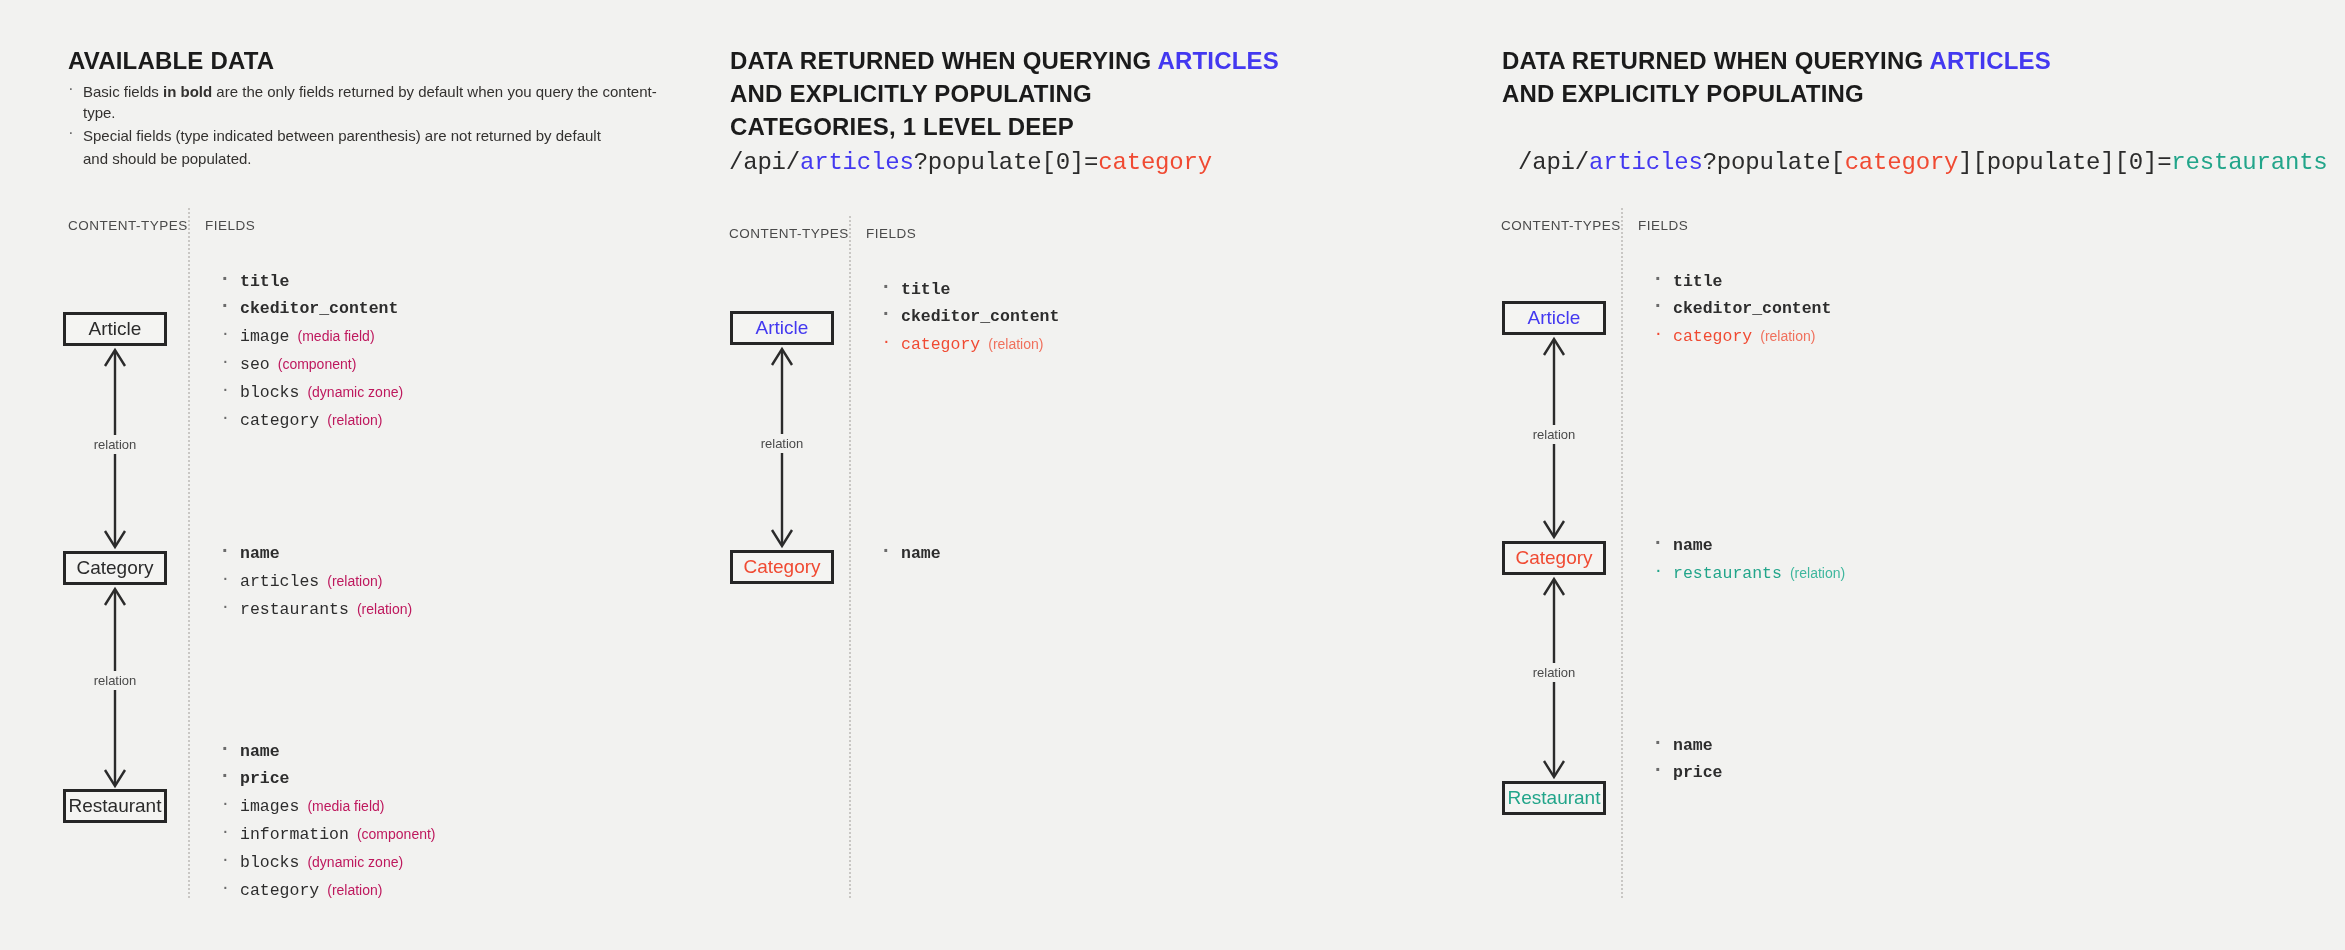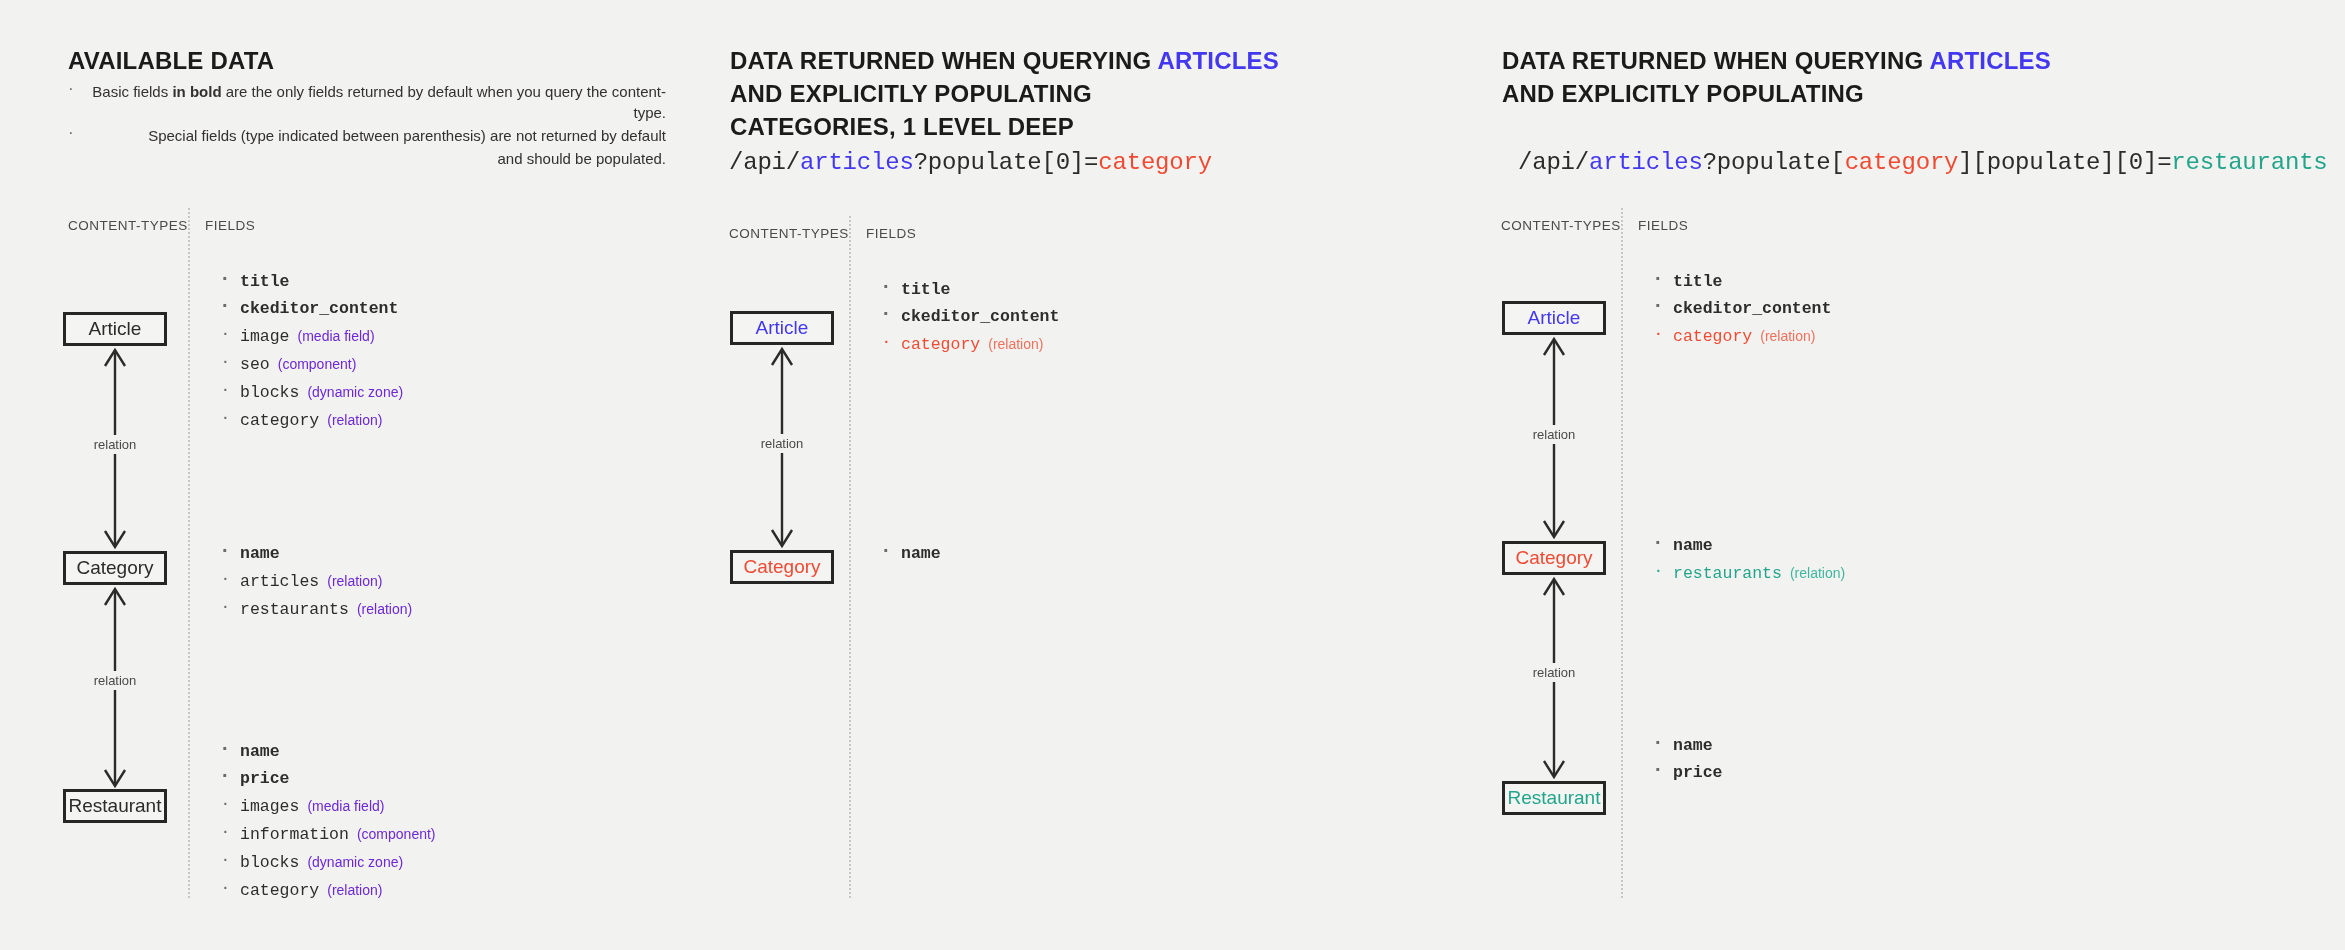--- a/index.html
+++ b/index.html
@@ -42,21 +42,20 @@
     color: #1b1b1b;
     white-space: nowrap;
   }
   .heading .accent-blue { color: #4338f0; }
 
   .subnote {
     position: absolute;
     font-size: 15px;
     line-height: 21px;
     color: #33312f;
-    text-align: right;
   }
   .subnote ul {
     margin: 0;
     padding: 0;
     list-style: none;
   }
   .subnote li {
     position: relative;
     padding-left: 17px;
     margin-bottom: 2px;
@@ -162,21 +161,21 @@
   }
   .fieldgroup li.bold { font-weight: bold; }
   .fieldgroup li.red   { color: #f04a32; }
   .fieldgroup li.red::before   { color: #f04a32; }
   .fieldgroup li.green { color: #22a58a; }
   .fieldgroup li.green::before { color: #22a58a; }
   .fieldgroup li .ftype {
     font-family: "Liberation Sans", sans-serif;
     font-size: 14px;
     font-weight: normal;
-    color: #6d28d9;
+    color: #be185d;
     margin-left: 8px;
   }
   .fieldgroup li.red .ftype   { color: #f0705c; }
   .fieldgroup li.green .ftype { color: #3fb79e; }
 </style>
 </head>
 <body>
 
 <div class="page">
 

